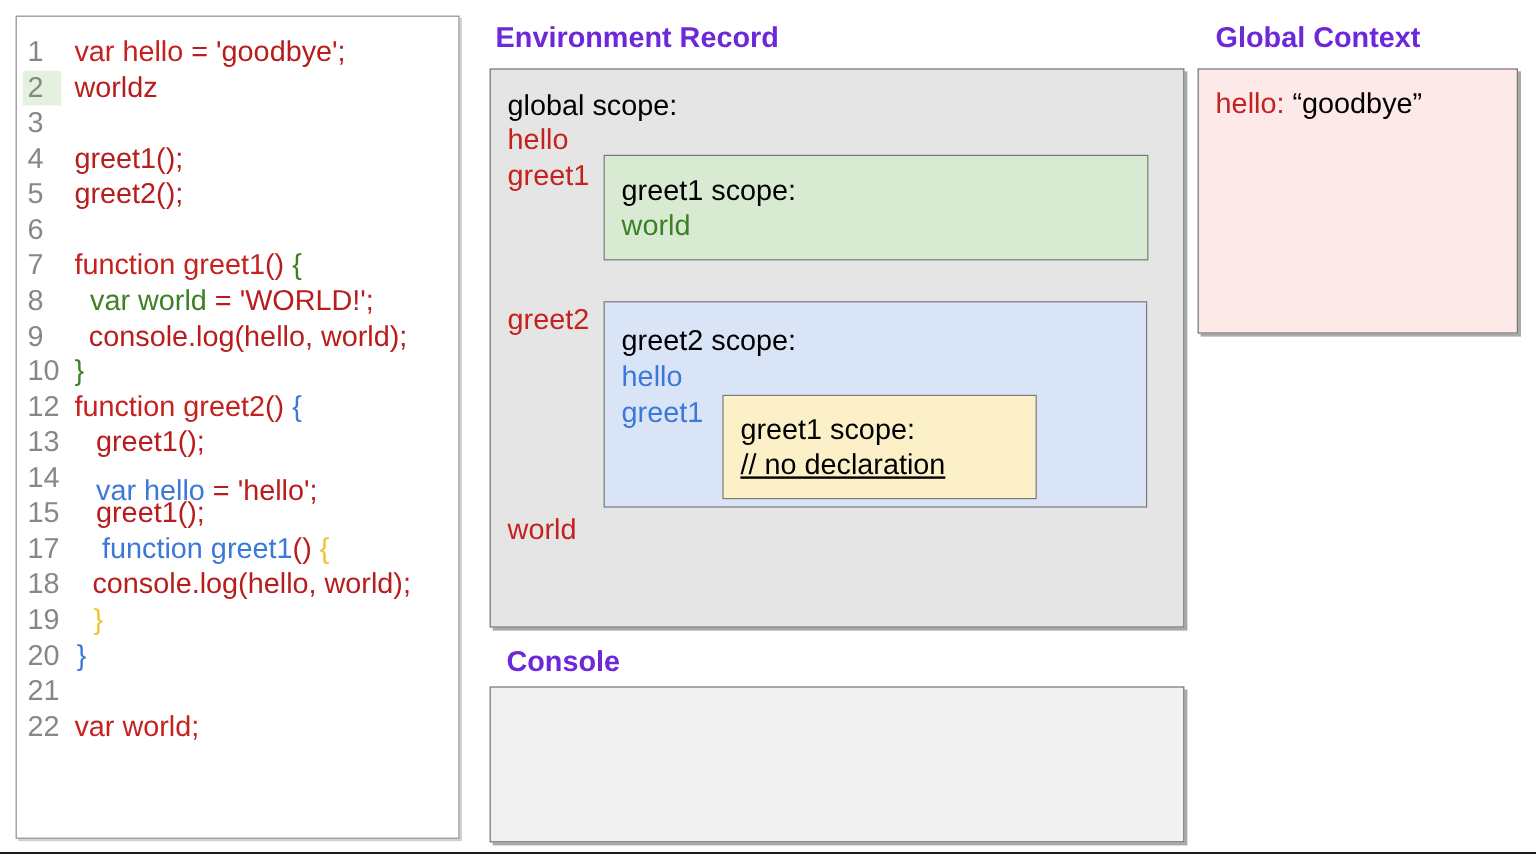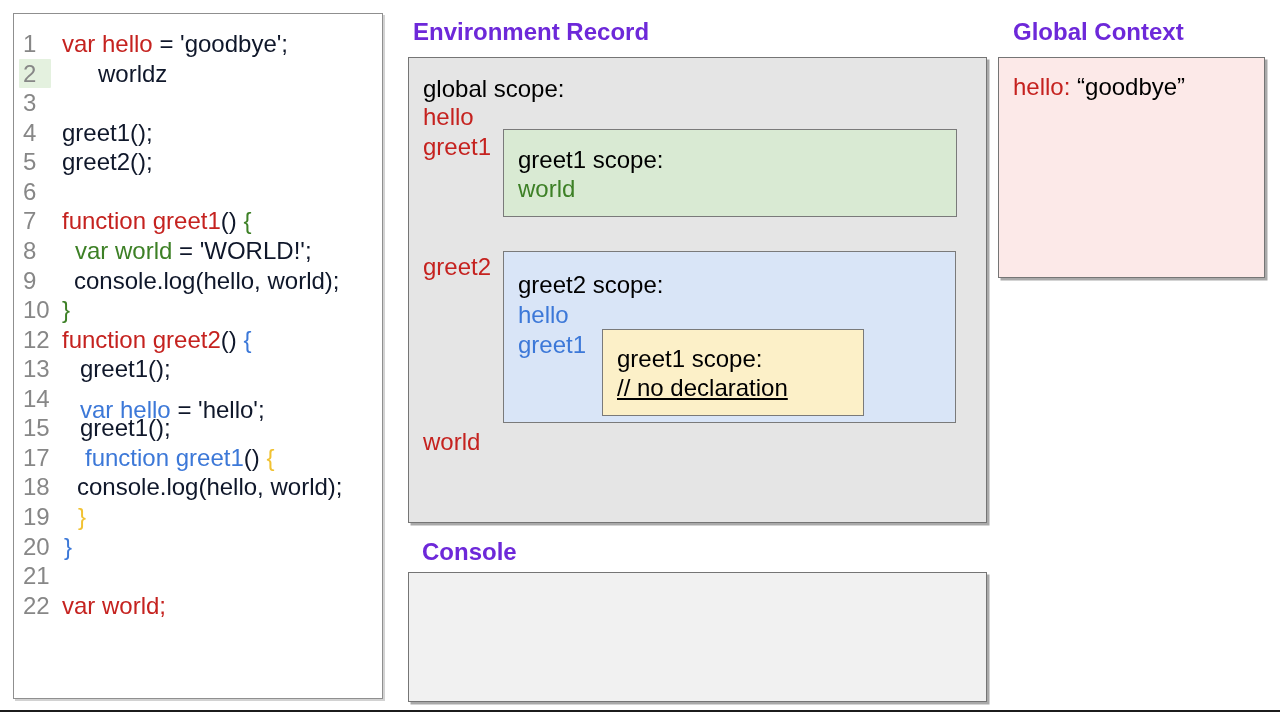--- a/index.html
+++ b/index.html
@@ -11,21 +11,21 @@
   .code-panel{
     position:absolute;left:13px;top:13px;width:370px;height:686px;
     box-sizing:border-box;background:#ffffff;border:1.5px solid #8f8f8f;
     box-shadow:2px 2px 0 #d2d2d2;padding-top:15px;overflow:hidden;
   }
   .code-line{display:flex;height:29.57px;line-height:29.57px;font-size:24px;white-space:pre;}
   .gutter{flex:0 0 48px;box-sizing:border-box;padding-left:9px;color:#878787;}
   .gutter .num{display:inline-block;min-width:24px;}
   .gutter .num.hl{background:#e4f1df;padding:0 4px;margin-left:-4px;border-radius:1px;}
   .code-text{white-space:pre;}
-  .tok-black{color:#0f172a;}
+  .tok-black{color:#b91c1c;}
   .tok-red{color:#c5221f;}
   .tok-green{color:#3d8026;}
   .tok-blue{color:#3c78d8;}
   .tok-yellow{color:#f1c232;}
   
   .sec-title{position:absolute;font-size:24px;font-weight:bold;line-height:26px;color:#6d28d9;}
   
   .mainbox{position:absolute;box-sizing:border-box;border:1.5px solid #757575;box-shadow:2.5px 2.5px 0 #a9a9a9;}
   .env-box{left:408px;top:57px;width:579px;height:466px;background:#e5e5e5;}
   .global-box{left:998px;top:57px;width:267px;height:221px;background:#fce9e8;}
@@ -40,21 +40,21 @@
   .c-blue{color:#3c78d8;}
   .c-black{color:#000;}
   .bottom-edge{position:absolute;left:0;top:710px;width:1280px;height:2px;background:#1c1c1c;}
 </style>
 </head>
 <body>
 
 <div class="code-panel">
   <div id="code-lines">
       <div class="code-line"><span class="gutter"><span class="num">1</span></span><span class="code-text" style="padding-left: 0px;"><span class="tok-red">var hello</span><span class="tok-black"> = 'goodbye';</span></span></div>
-      <div class="code-line"><span class="gutter"><span class="num hl">2</span></span><span class="code-text" style="padding-left: 0px; margin-left: 36px;"><span class="tok-black">worldz</span></span></div>
+      <div class="code-line"><span class="gutter"><span class="num hl">2</span></span><span class="code-text" style="padding-left: 0px;"><span class="tok-black">worldz</span></span></div>
       <div class="code-line"><span class="gutter"><span class="num">3</span></span><span class="code-text" style="padding-left: 0px;"></span></div>
       <div class="code-line"><span class="gutter"><span class="num">4</span></span><span class="code-text" style="padding-left: 0px;"><span class="tok-black">greet1();</span></span></div>
       <div class="code-line"><span class="gutter"><span class="num">5</span></span><span class="code-text" style="padding-left: 0px;"><span class="tok-black">greet2();</span></span></div>
       <div class="code-line"><span class="gutter"><span class="num">6</span></span><span class="code-text" style="padding-left: 0px;"></span></div>
       <div class="code-line"><span class="gutter"><span class="num">7</span></span><span class="code-text" style="padding-left: 0px;"><span class="tok-red">function greet1</span><span class="tok-black">() </span><span class="tok-green">{</span></span></div>
       <div class="code-line"><span class="gutter"><span class="num">8</span></span><span class="code-text" style="padding-left: 13px;"><span class="tok-green">var world</span><span class="tok-black"> = 'WORLD!';</span></span></div>
       <div class="code-line"><span class="gutter"><span class="num">9</span></span><span class="code-text" style="padding-left: 12px;"><span class="tok-black">console.log(hello, world);</span></span></div>
       <div class="code-line"><span class="gutter"><span class="num">10</span></span><span class="code-text" style="padding-left: 0px;"><span class="tok-green">}</span></span></div>
       <div class="code-line"><span class="gutter"><span class="num">12</span></span><span class="code-text" style="padding-left: 0px;"><span class="tok-red">function greet2</span><span class="tok-black">() </span><span class="tok-blue">{</span></span></div>
       <div class="code-line"><span class="gutter"><span class="num">13</span></span><span class="code-text" style="padding-left: 18px;"><span class="tok-black">greet1();</span></span></div>

